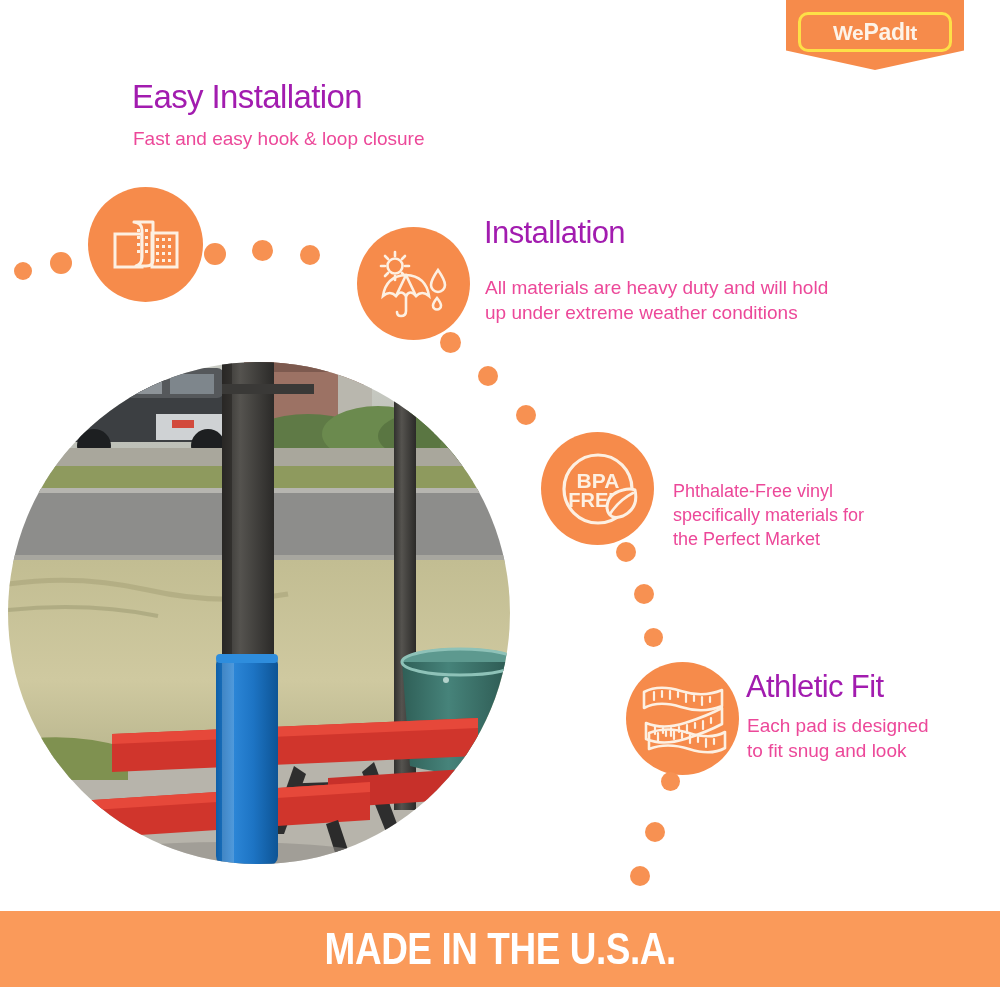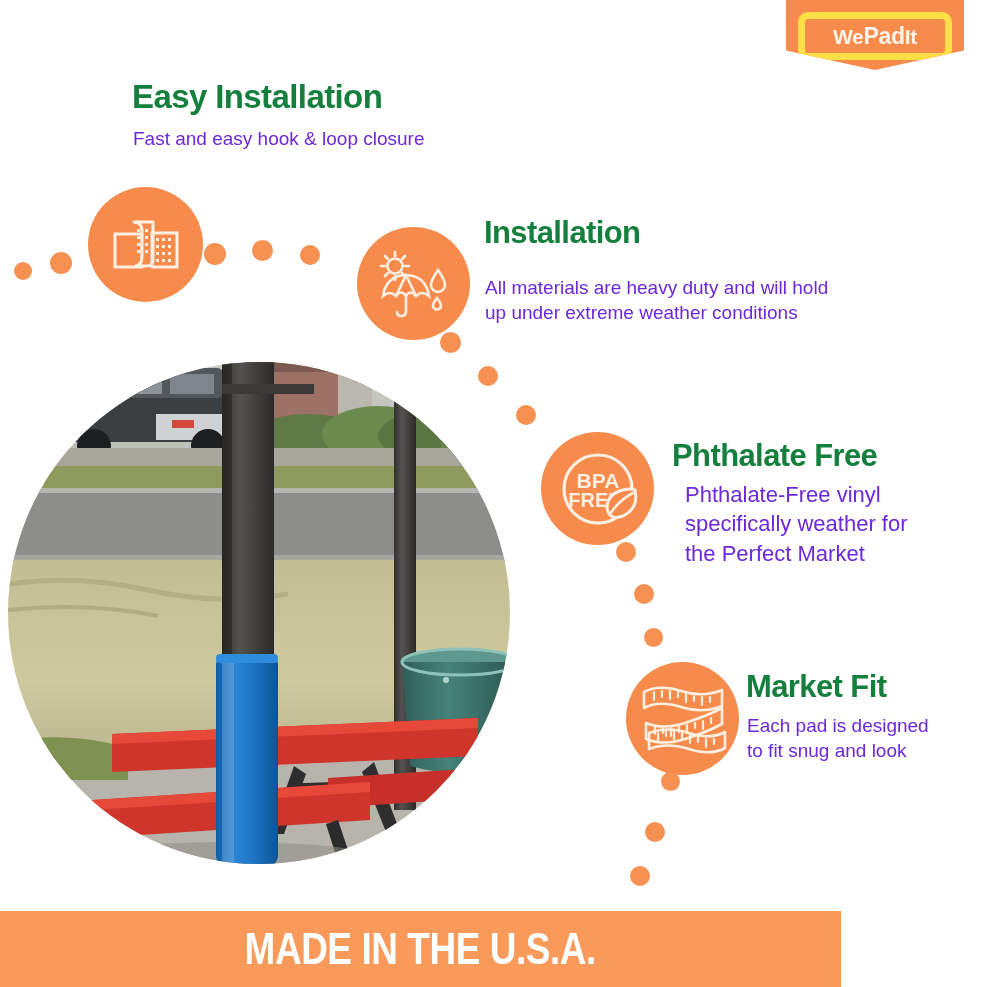--- a/index.html
+++ b/index.html
@@ -29,47 +29,47 @@
     background: #F68B4B;
     -webkit-clip-path: polygon(0 0, 100% 0, 100% 72%, 50% 100%, 0 72%);
     clip-path: polygon(0 0, 100% 0, 100% 72%, 50% 100%, 0 72%);
   }
   .logo-plate {
     position: absolute;
     top: 12px;
     left: 12px;
     right: 12px;
     height: 34px;
-    border: 7px solid #fde047;
+    border: 3px solid #fde047;
     border-radius: 10px;
     display: flex;
     align-items: center;
     justify-content: center;
   }
   .logo-text {
     color: #FDF3E8;
     font-size: 21px;
     letter-spacing: -0.3px;
     line-height: 1;
     white-space: nowrap;
   }
   .logo-text .lw { font-weight: 600; }
   .logo-text .lb { font-weight: 800; font-size: 23px; }
 
   
   .feature-title {
     position: absolute;
-    font-weight: 700;
+    font-weight: 400;
     letter-spacing: -0.6px;
-    color: #15803d;
+    color: #a21caf;
     white-space: nowrap;
   }
   .feature-desc {
     position: absolute;
-    color: #6d28d9;
+    color: #ec4899;
     font-weight: 400;
     line-height: 1.33;
   }
 
   
   .icon-bubble {
     position: absolute;
     border-radius: 50%;
     background: #F68B4B;
     display: flex;
@@ -95,21 +95,21 @@
     border-radius: 50%;
     overflow: hidden;
   }
   .photo-inner { position: absolute; inset: 0; }
 
   
   .bottom-banner {
     position: absolute;
     left: 0;
     bottom: 0;
-    width: 841px;
+    width: 1000px;
     height: 76px;
     background: #FA9A5A;
     display: flex;
     align-items: center;
     justify-content: center;
   }
   .banner-text {
     color: #FFFFFF;
     font-weight: 800;
     font-size: 45px;
@@ -194,39 +194,38 @@
         <path d="M30 25 L40 46"></path>
 
         <path d="M30 46 L30 61 Q30 66 25 66 Q21 66 21 62"></path>
 
         <path d="M62 20 Q69 30 69 35 A7 7 0 0 1 55 35 Q55 30 62 20 Z"></path>
         <path d="M61 48 Q65 53 65 55.5 A4 4 0 0 1 57 55.5 Q57 53 61 48 Z"></path>
       </g>
     </svg>
   </div>
 
-  <div class="feature-title" style="left:672px; top:438px; font-size:31px;">Phthalate Free</div>
-  <div class="feature-desc" style="left:673px; top:480px; font-size:22px;margin-left:12px;">
+  <div class="feature-desc" style="left:673px; top:480px; font-size:18px;">
     <div>Phthalate-Free vinyl</div>
-    <div>specifically weather for</div>
+    <div>specifically materials for</div>
     <div>the Perfect Market</div>
   </div>
 
   <div class="icon-bubble" style="left:541px; top:432px; width:113px; height:113px;">
     <svg width="94" height="94" viewBox="0 0 94 94" aria-hidden="true">
       <circle cx="47" cy="47" r="34" fill="none" stroke="#FDF0E2" stroke-width="3.2"></circle>
       <text x="47" y="46" text-anchor="middle" fill="#FDF0E2" font-family="Liberation Sans, sans-serif" font-size="21" font-weight="800">BPA</text>
       <text x="44" y="65" text-anchor="middle" fill="#FDF0E2" font-family="Liberation Sans, sans-serif" font-size="20" font-weight="800">FREE</text>
 
       <path d="M84 48 Q88 66 72 74 Q58 79 56 66 Q56 52 72 48 Q79 46 84 48 Z" fill="#F68B4B" stroke="#FDF0E2" stroke-width="3" stroke-linejoin="round"></path>
       <path d="M82 51 Q68 58 59 72" fill="none" stroke="#FDF0E2" stroke-width="2.6" stroke-linecap="round"></path>
     </svg>
   </div>
 
-  <div class="feature-title" style="left:746px; top:669px; font-size:31px;">Market Fit</div>
+  <div class="feature-title" style="left:746px; top:669px; font-size:31px;">Athletic Fit</div>
   <div class="feature-desc" style="left:747px; top:713px; font-size:19px;">
     <div>Each pad is designed</div>
     <div>to fit snug and look</div>
   </div>
 
   <div class="icon-bubble" style="left:626px; top:662px; width:113px; height:113px;">
     <svg width="92" height="82" viewBox="0 0 92 82" aria-hidden="true">
       <g stroke="#FDF0E2" stroke-width="2.6" fill="none" stroke-linejoin="round">
 
         <path d="M7 14 Q22 6 44 13 Q66 20 85 12 L85 28 Q66 36 44 29 Q22 22 7 30 Z"></path>

